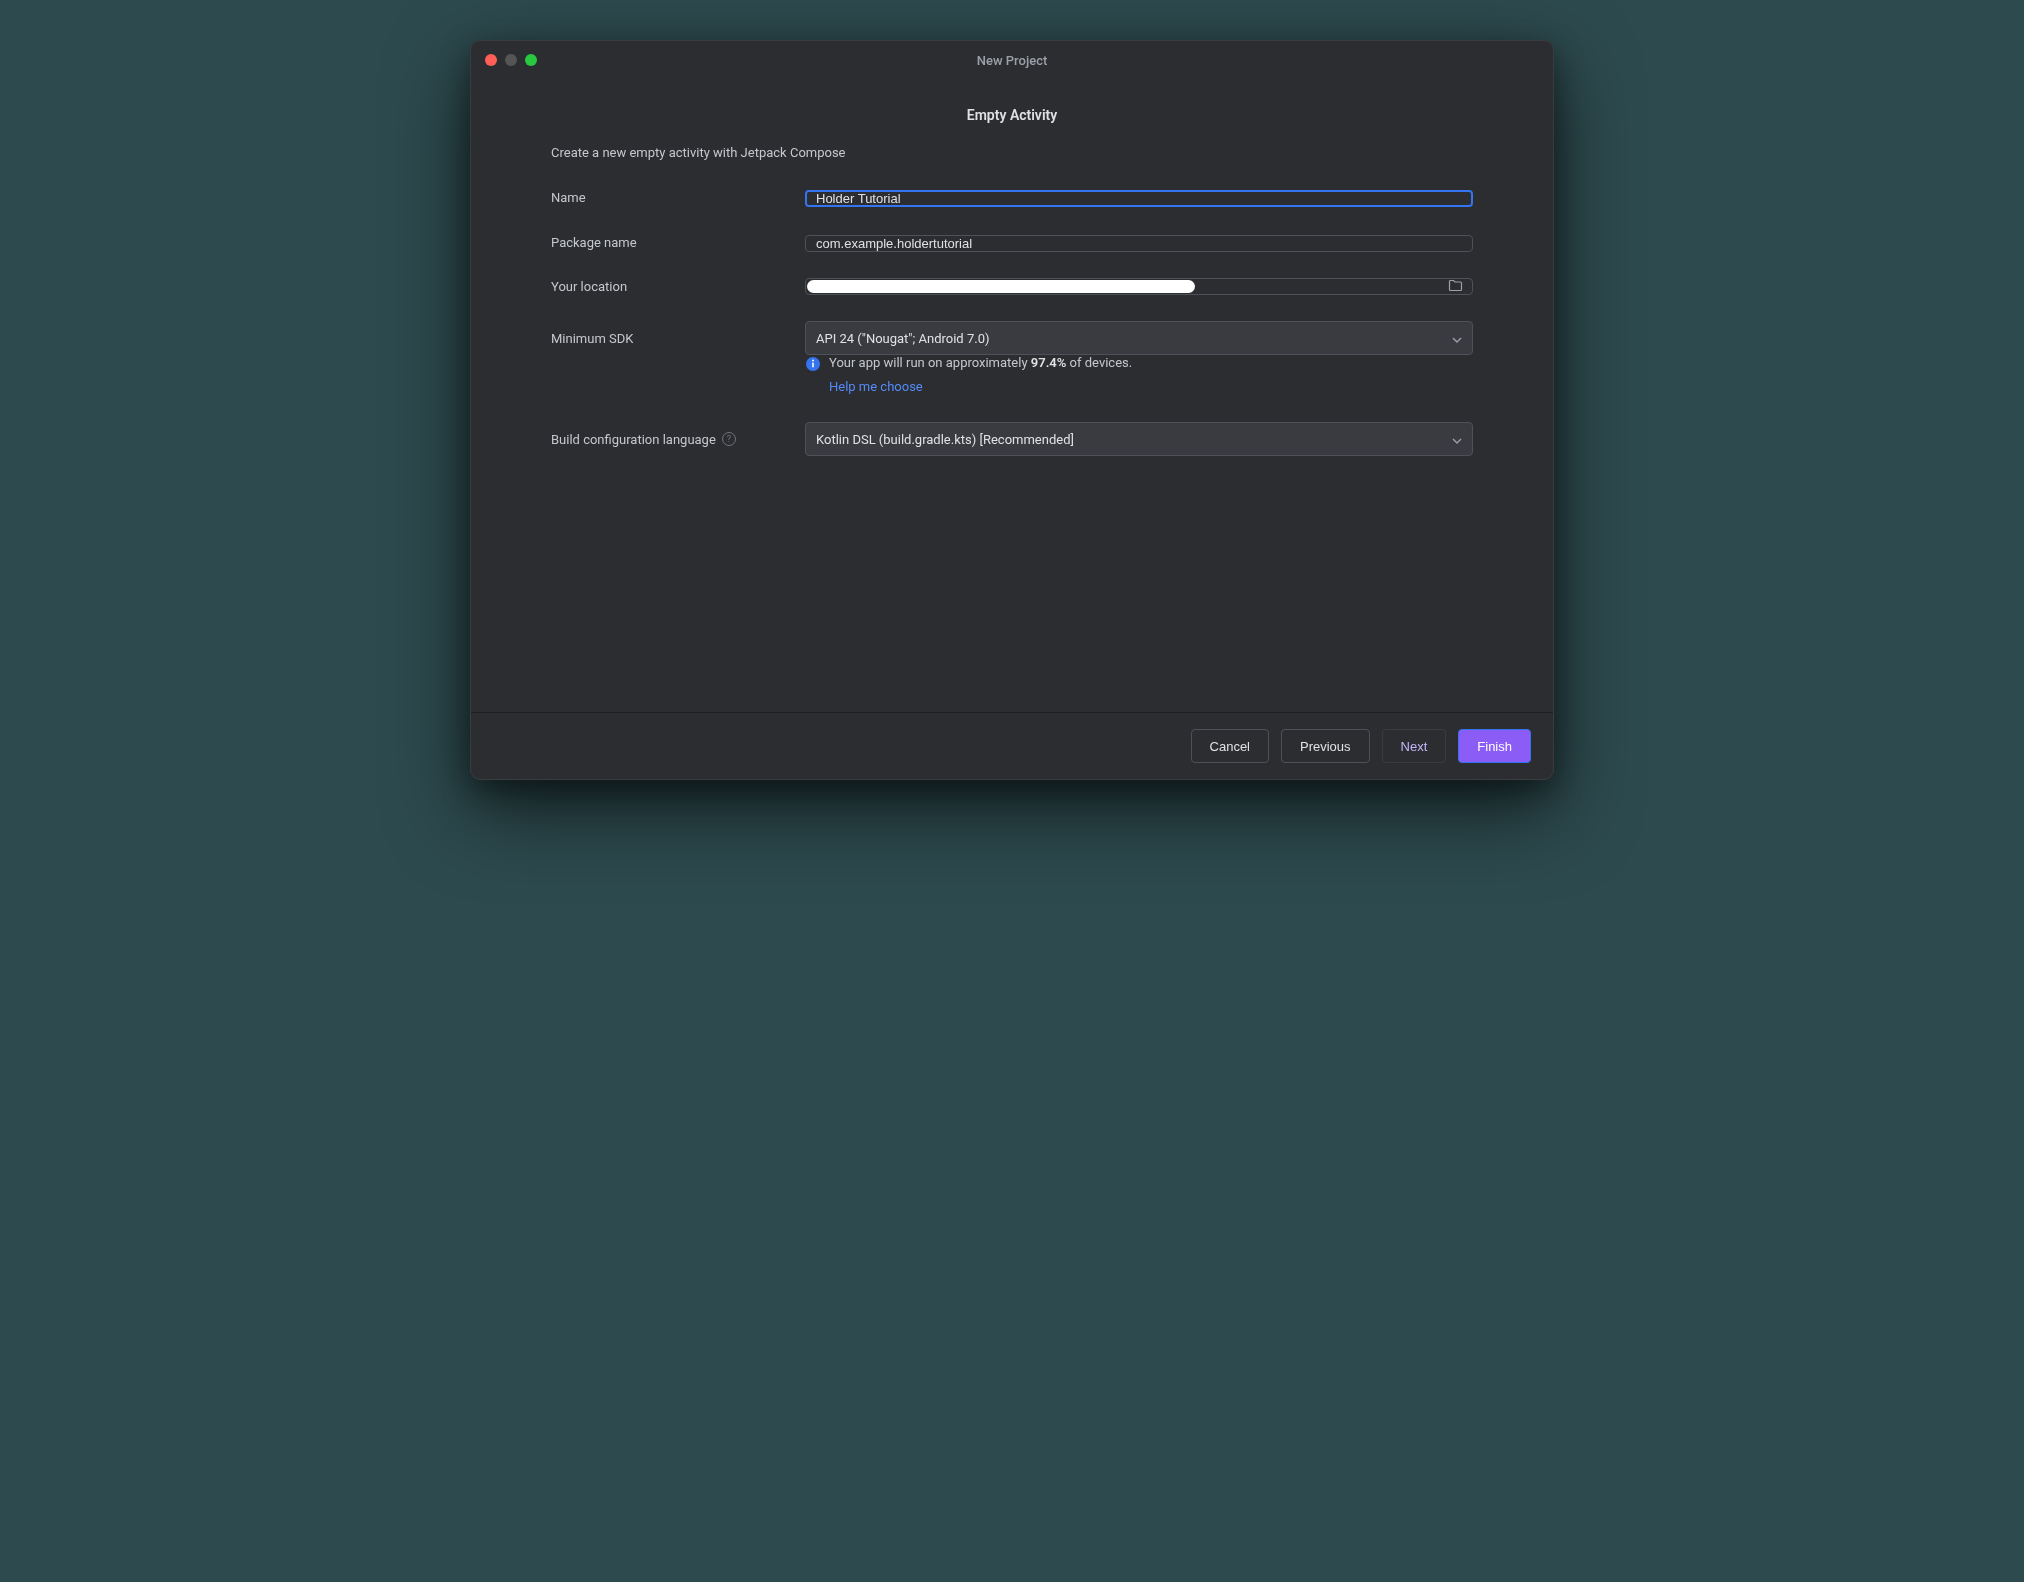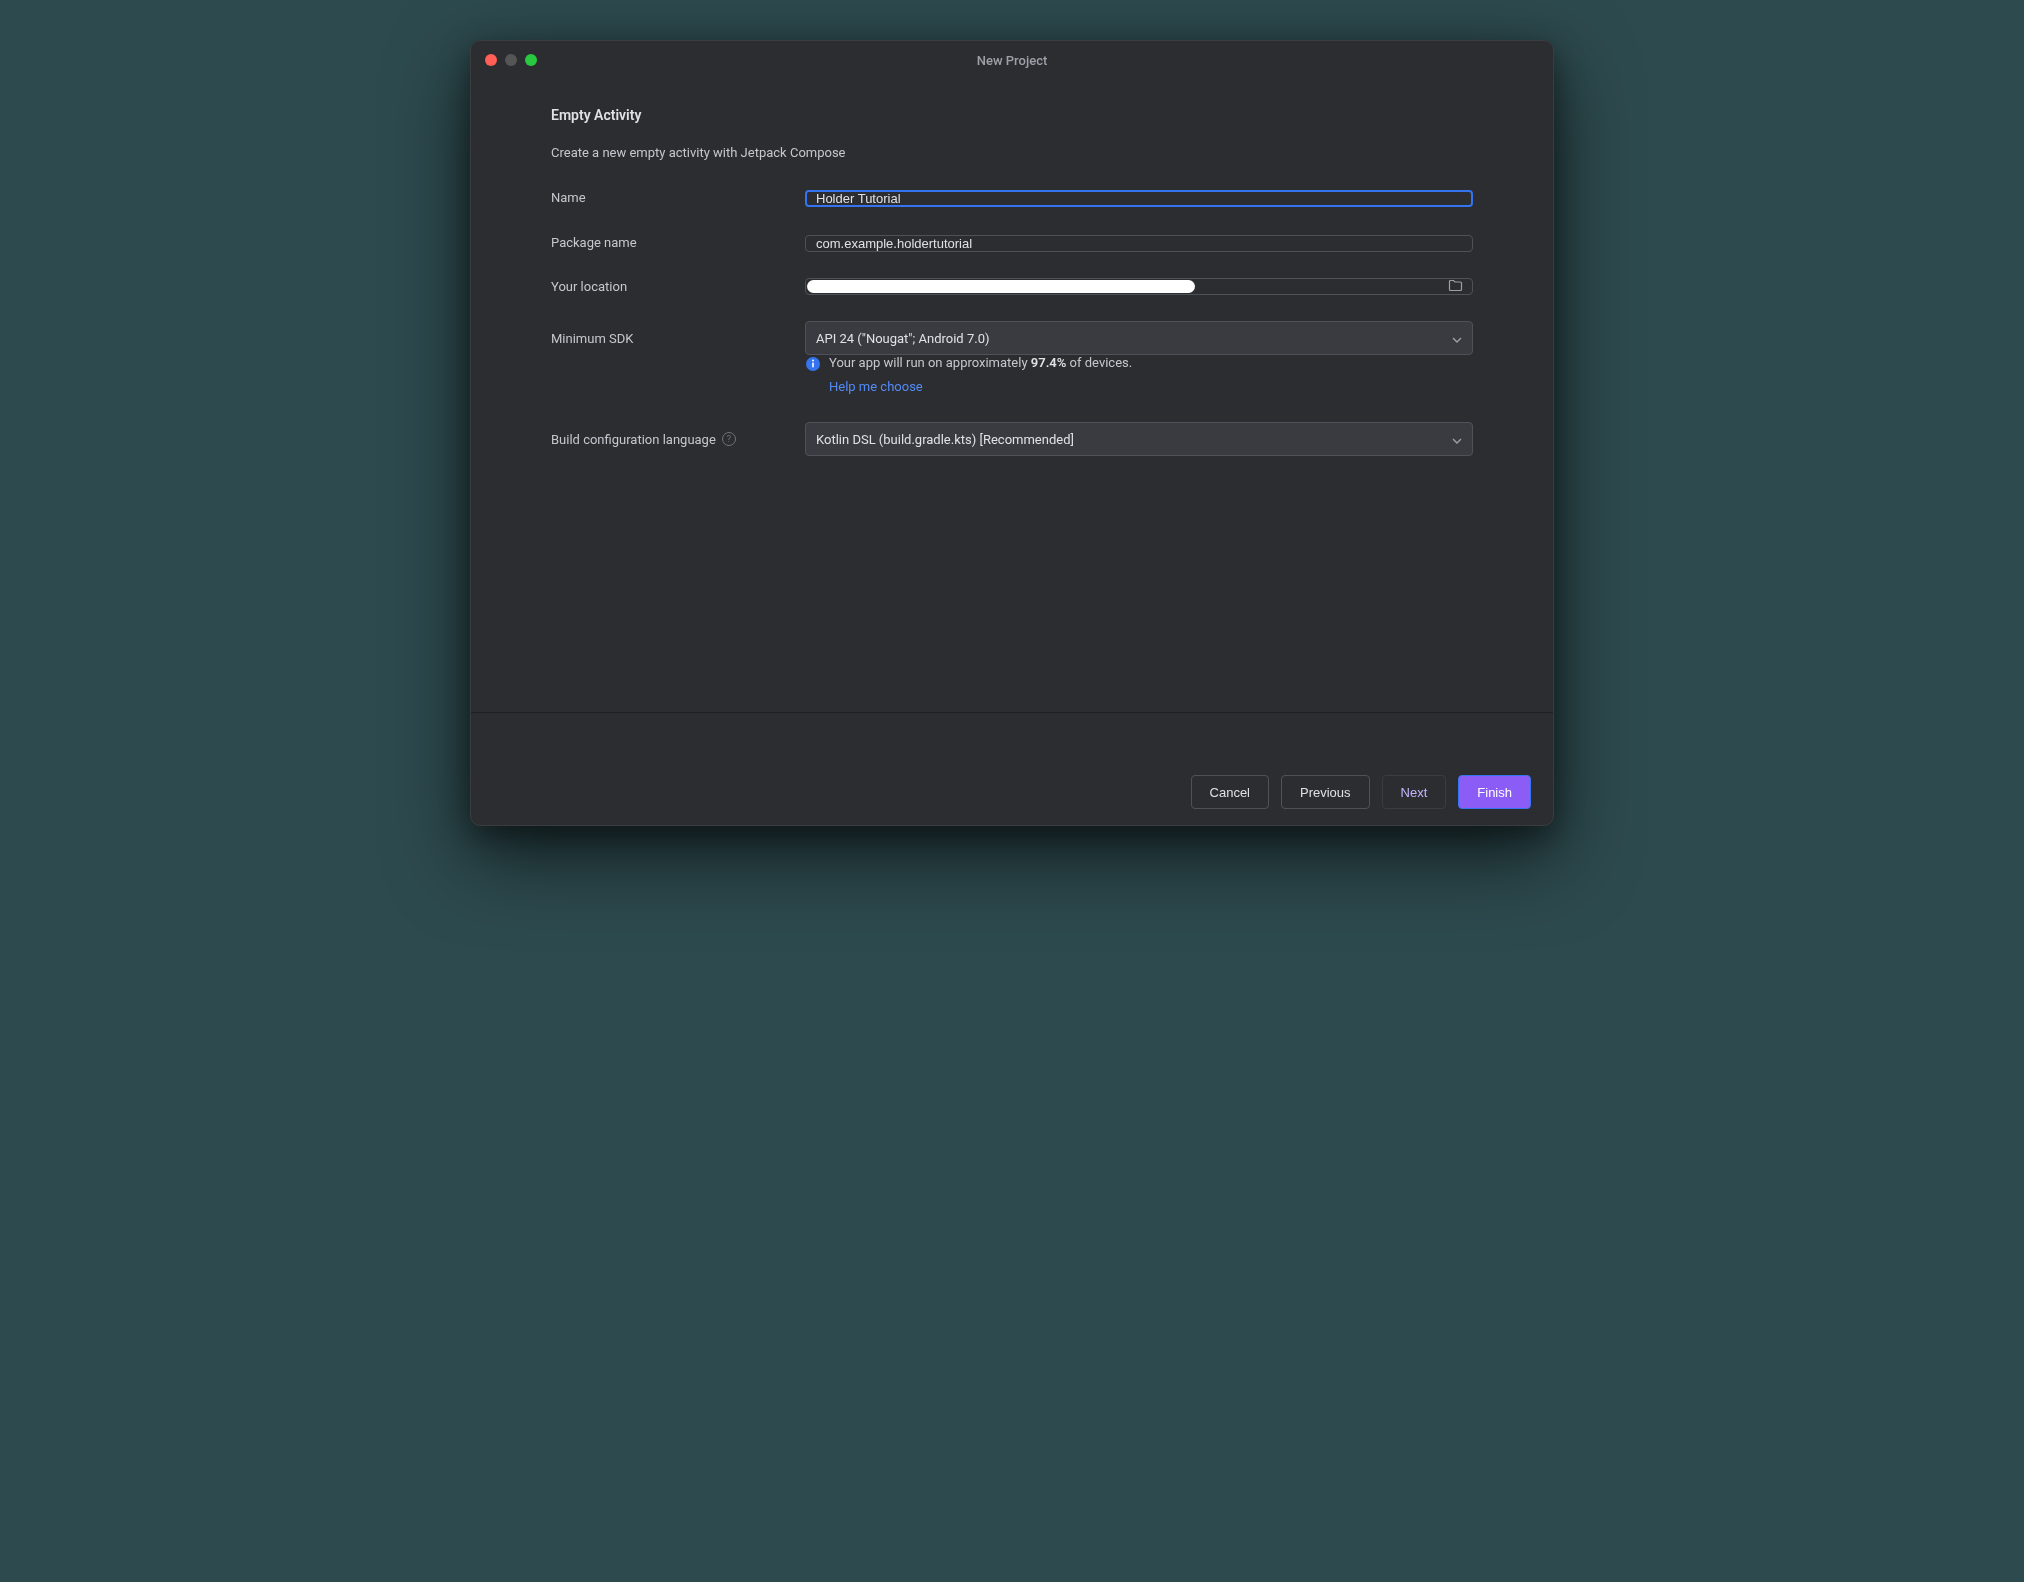--- a/index.html
+++ b/index.html
@@ -52,20 +52,21 @@
       font-weight: 500;
     }
     .content {
       padding: 28px 80px 10px 80px;
     }
     .section-title {
       color: #dfe1e5;
       font-size: 14px;
       font-weight: 600;
       margin-bottom: 22px;
+      text-align: center;
     }
     .section-desc {
       color: #c5c7ce;
       font-size: 13px;
       margin-bottom: 28px;
     }
     .form-row {
       display: flex;
       align-items: center;
       margin-bottom: 26px;
@@ -193,21 +194,20 @@
       height: 34px;
       padding: 0 18px;
       border-radius: 4px;
       font-size: 13px;
       cursor: pointer;
       border: 1px solid #4e5157;
       background: #2b2d30;
       color: #dfe1e5;
       display: flex;
       align-items: center;
-      margin-top: 46px;
     }
     .btn.disabled {
       color: #c4b5fd;
       border-color: #3a3c40;
       cursor: default;
     }
     .btn.primary {
       background: #8b5cf6;
       border-color: #3574f0;
       color: #fff;

